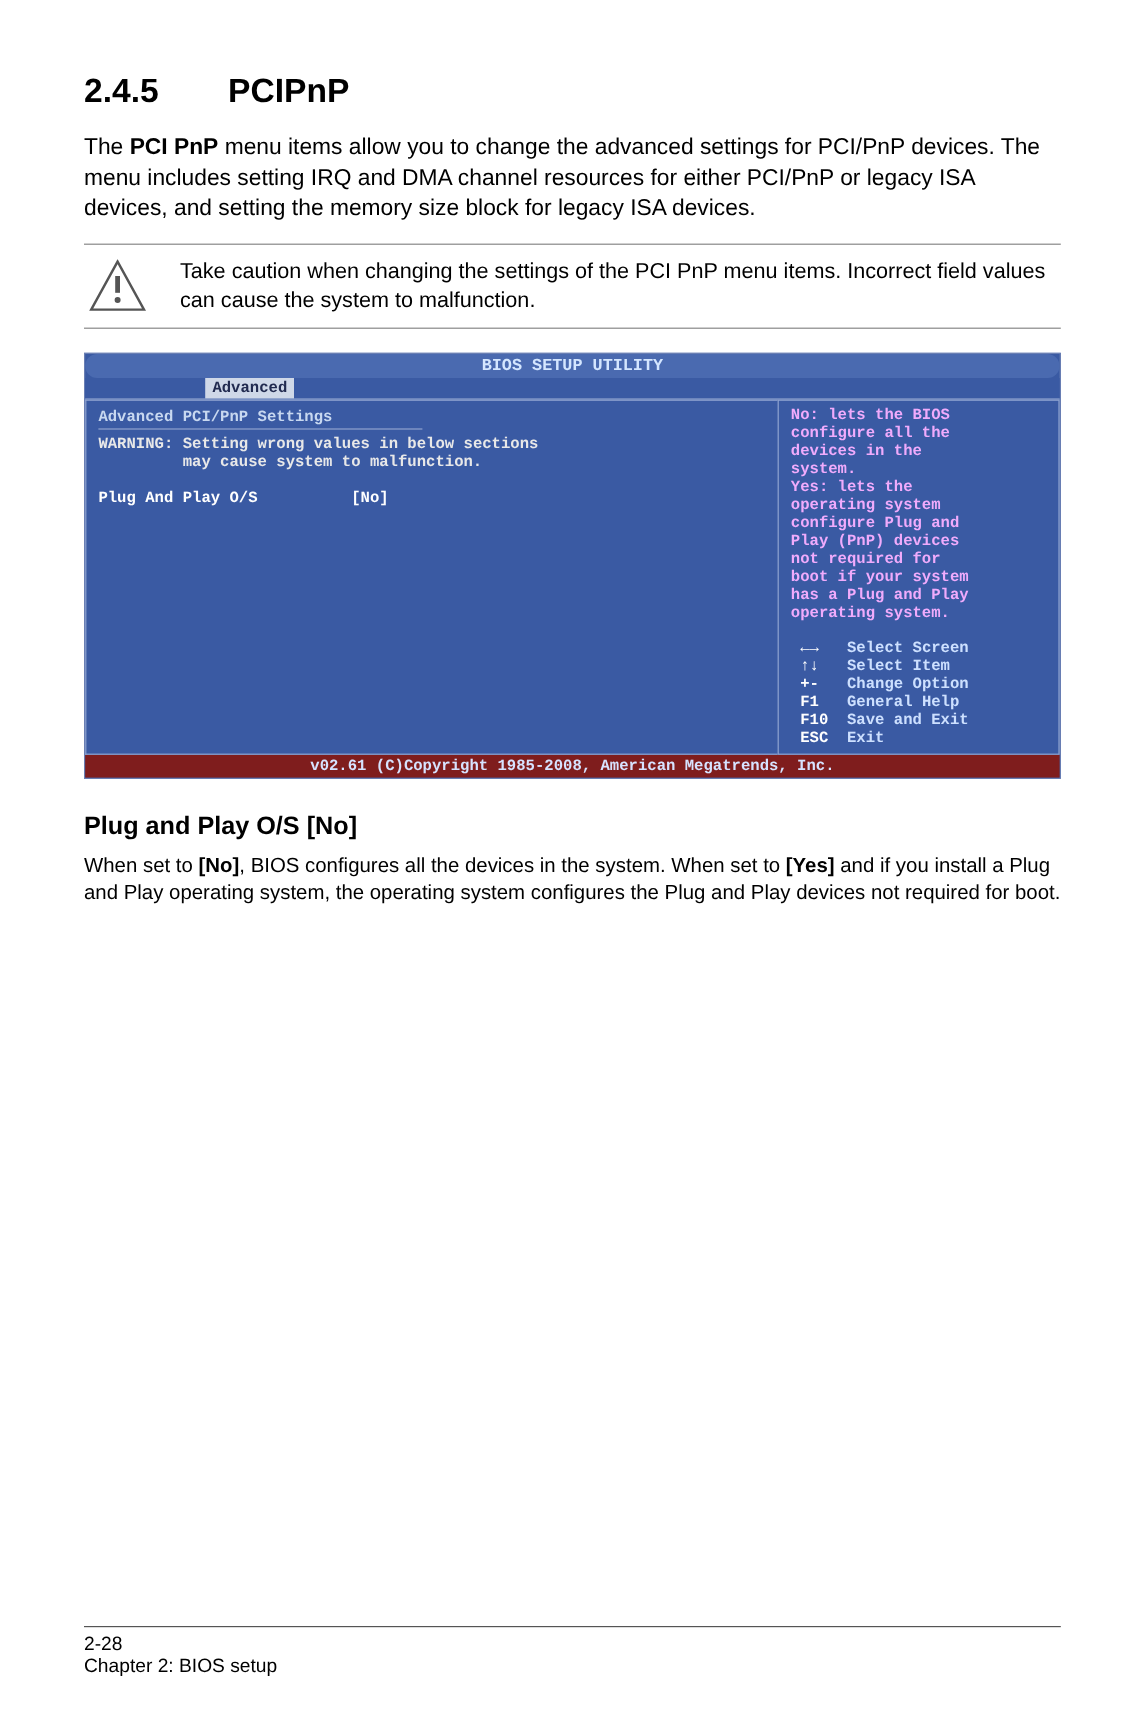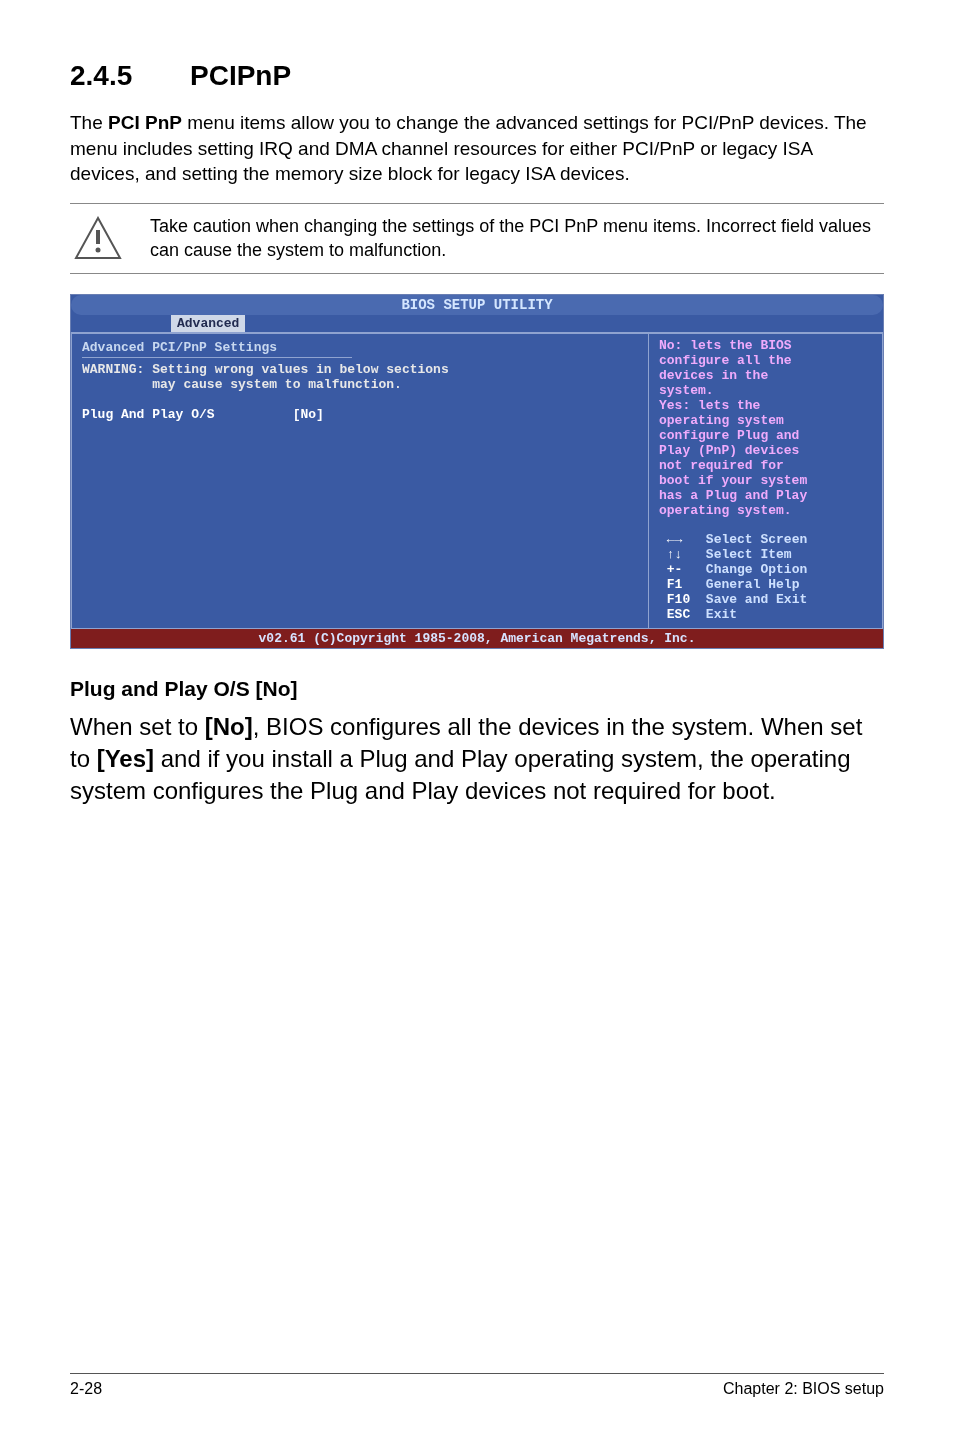--- a/index.html
+++ b/index.html
@@ -102,33 +102,34 @@
     text-align: center;
     padding: 2px 0;
     font-size: 13px;
   }
   h2.subheading {
     font-size: 21px;
     font-weight: bold;
     margin: 28px 0 10px 0;
   }
   p.body {
-    font-size: 24px;
+    font-size: 17px;
     line-height: 1.35;
   }
   .page-footer {
     position: absolute;
     bottom: 40px;
     left: 70px;
     right: 70px;
     border-top: 1px solid #555;
     padding-top: 6px;
     font-size: 16px;
     display: flex;
     justify-content: space-between;
+    flex-direction: column;
   }
 </style>
 </head>
 <body>
 
 <h1 class="section-title">
   <span class="section-num">2.4.5</span><span>PCIPnP</span>
 </h1>
 
 <p class="intro">

